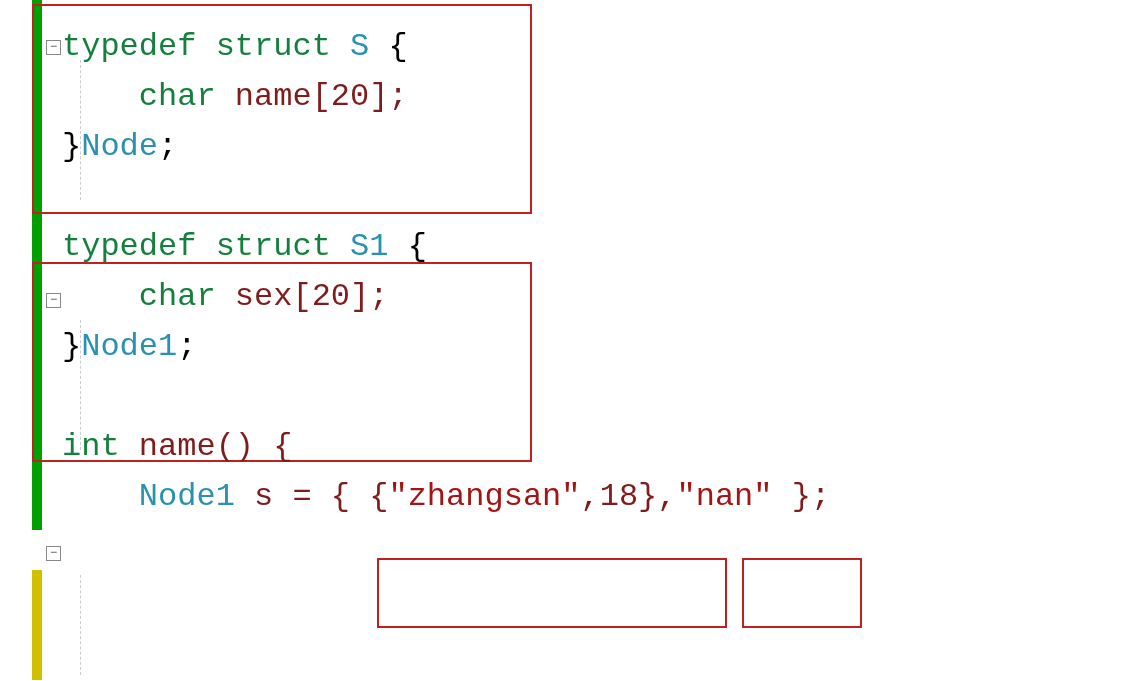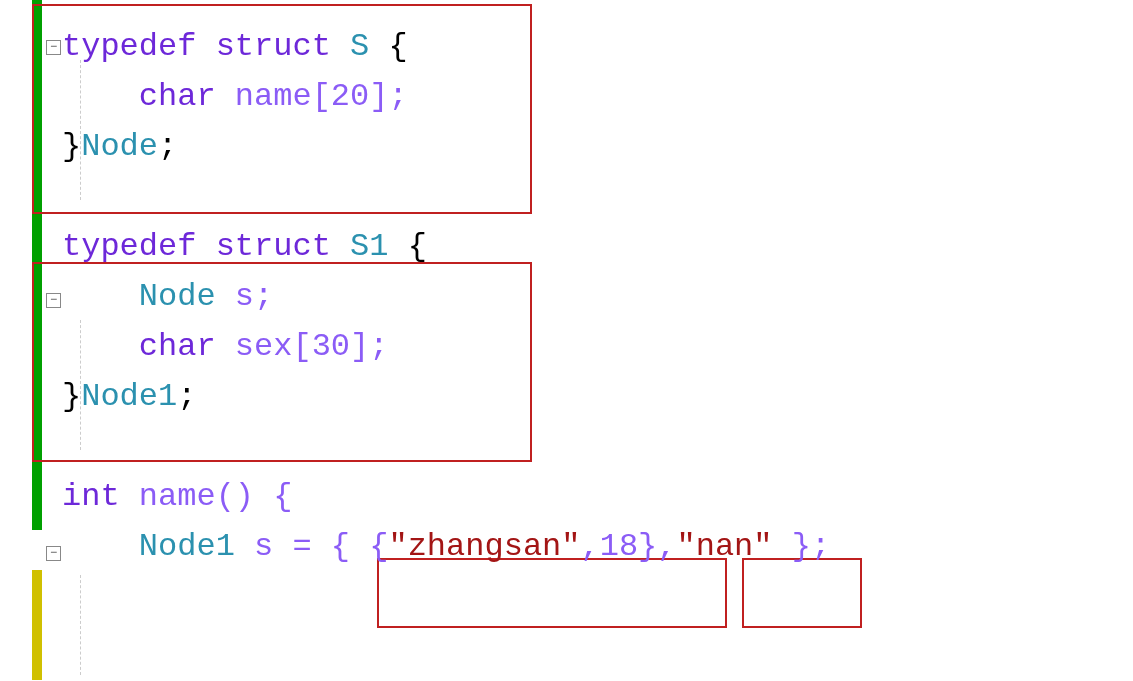--- a/index.html
+++ b/index.html
@@ -60,23 +60,23 @@
     flex: 1;
     padding-top: 22px;
     position: relative;
   }
   .line {
     height: 50px;
     line-height: 50px;
     white-space: pre;
     position: relative;
   }
-  .kw { color: #6d28d9; font-family: Liberation Mono, monospace; }
+  .kw { color: #15803d; font-family: Liberation Mono, monospace; }
   .type { color: #2b91af; }
-  .ident { color: #8b5cf6; }
+  .ident { color: #7f1d1d; }
   .punct { color: #000000; }
   .str { color: #a31515; }
   .red-box {
     position: absolute;
     border: 2px solid #c02020;
     pointer-events: none;
   }
   .indent-guide {
     position: absolute;
     width: 1px;
@@ -110,23 +110,22 @@
 
     <div class="line">    <span class="kw">char</span><span class="ident"> name[20];</span></div>
 
 
     <div class="line"><span class="punct">}</span><span class="type">Node</span><span class="punct">;</span></div>
 
     <div class="line"> </div>
 
     <div class="line"><span class="kw">typedef</span> <span class="kw">struct</span> <span class="type">S1</span><span class="punct"> {</span></div>
 
-    <div class="line">    <span class="type">Node</span><span class="ident"> s;</span></div>
 
-    <div class="line">    <span class="kw">char</span><span class="ident"> sex[30];</span></div>
+    <div class="line">    <span class="kw">char</span><span class="ident"> sex[20];</span></div>
 
     <div class="line"><span class="punct">}</span><span class="type">Node1</span><span class="punct">;</span></div>
 
     <div class="line"> </div>
 
     <div class="line"><span class="kw">int</span><span class="ident"> name() {</span></div>
 
     <div class="line">    <span class="type">Node1</span><span class="ident"> s = { {</span><span class="str">"zhangsan"</span><span class="ident">,18},</span><span class="str">"nan"</span><span class="ident"> };</span></div>
 
   </div>

